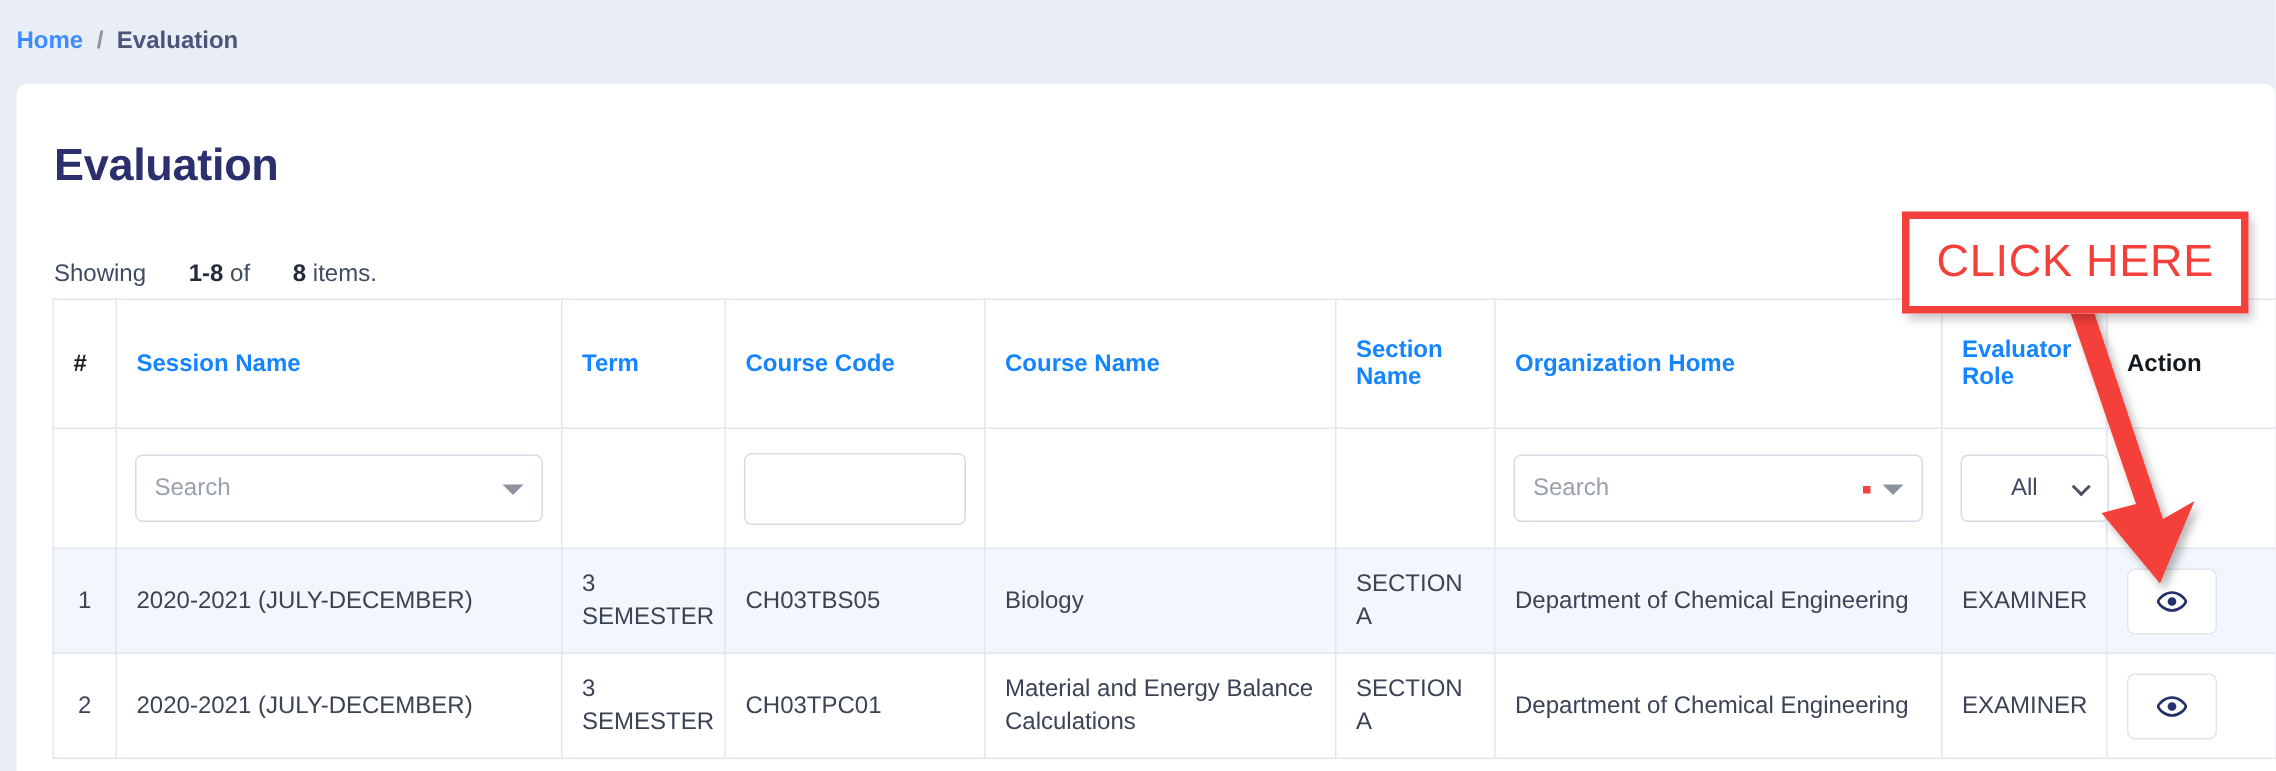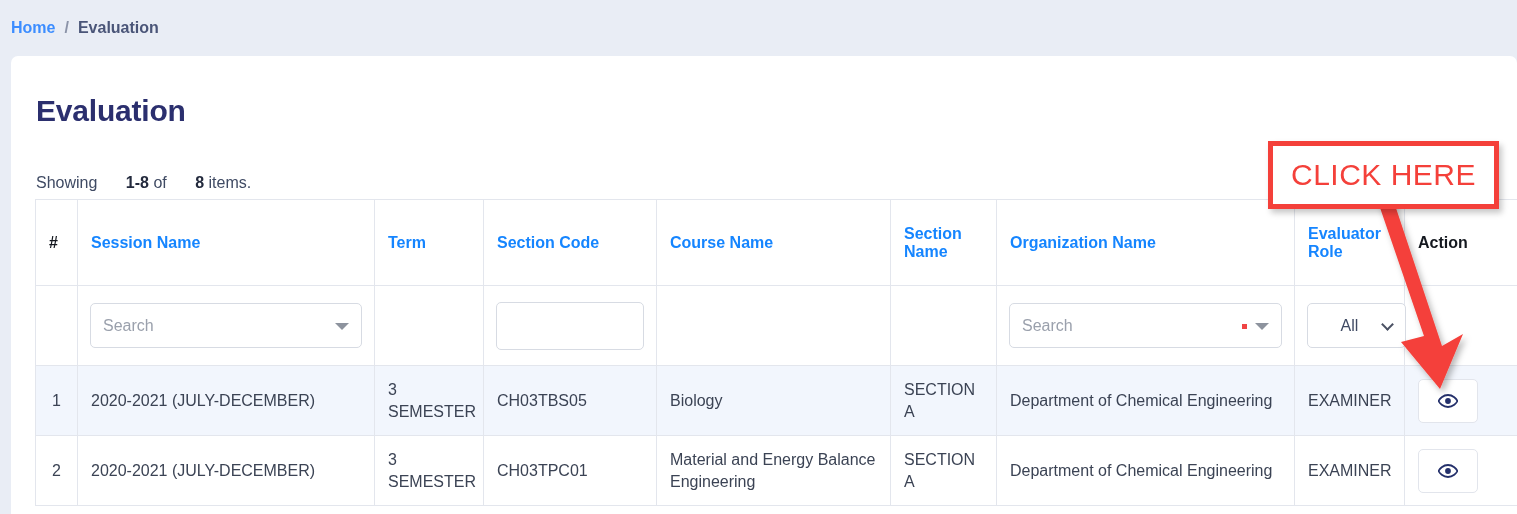--- a/index.html
+++ b/index.html
@@ -218,24 +218,24 @@
           <col style="width:298px">
           <col style="width:110px">
           <col style="width:113px">
         </colgroup>
 
         <thead>
           <tr>
             <th><span class="plain-head">#</span></th>
             <th><span class="sort-link">Session Name</span></th>
             <th><span class="sort-link">Term</span></th>
-            <th><span class="sort-link">Section Code</span></th>
+            <th><span class="sort-link">Course Code</span></th>
             <th><span class="sort-link">Course Name</span></th>
             <th><span class="sort-link">Section Name</span></th>
-            <th><span class="sort-link">Organization Name</span></th>
+            <th><span class="sort-link">Organization Home</span></th>
             <th><span class="sort-link">Evaluator Role</span></th>
             <th><span class="plain-head">Action</span></th>
           </tr>
         </thead>
 
         <tbody>
 
           <tr class="filters">
             <td></td>
             <td>
@@ -283,21 +283,21 @@
                 </svg>
               </div>
             </td>
           </tr>
 
           <tr class="datarow">
             <td class="num">2</td>
             <td>2020-2021 (JULY-DECEMBER)</td>
             <td>3 SEMESTER</td>
             <td>CH03TPC01</td>
-            <td>Material and Energy Balance Engineering</td>
+            <td>Material and Energy Balance Calculations</td>
             <td>SECTION A</td>
             <td>Department of Chemical Engineering</td>
             <td>EXAMINER</td>
             <td class="action-cell">
               <div class="eye-btn">
                 <svg width="20" height="14" viewBox="0 0 20 14">
                   <path d="M10 1 C15 1 18.6 5 19.4 7 C18.6 9 15 13 10 13 C5 13 1.4 9 0.6 7 C1.4 5 5 1 10 1 Z" fill="none" stroke="#24306b" stroke-width="1.8"></path>
                   <circle cx="10" cy="7" r="2.9" fill="#24306b"></circle>
                 </svg>
               </div>

